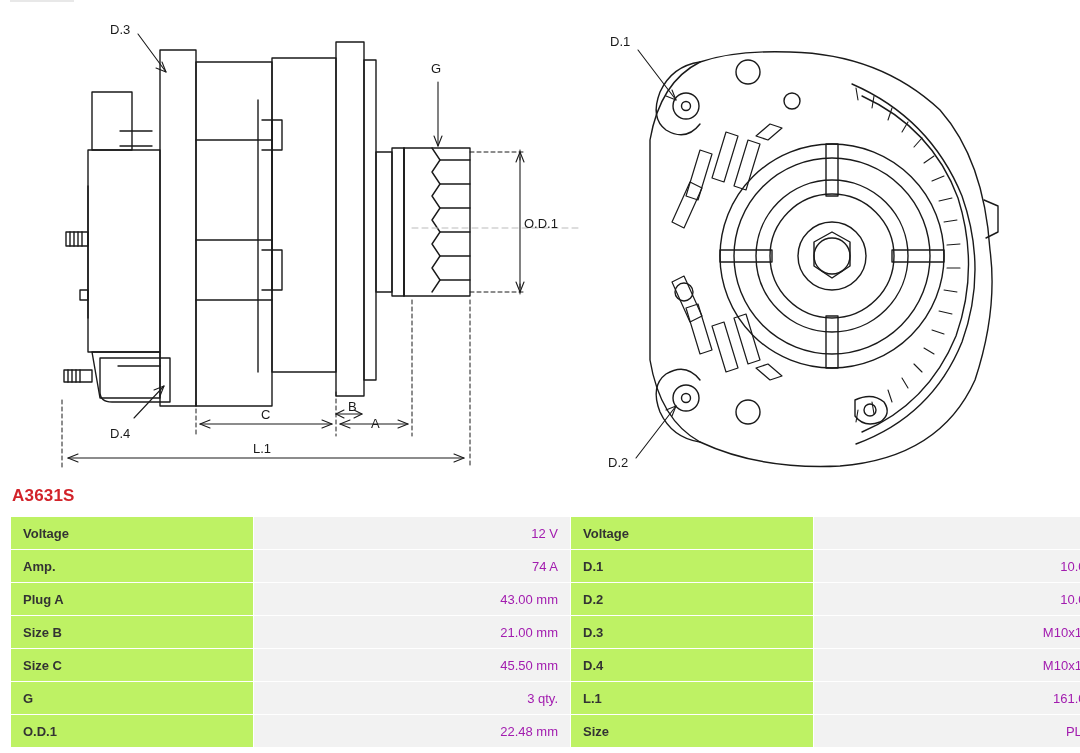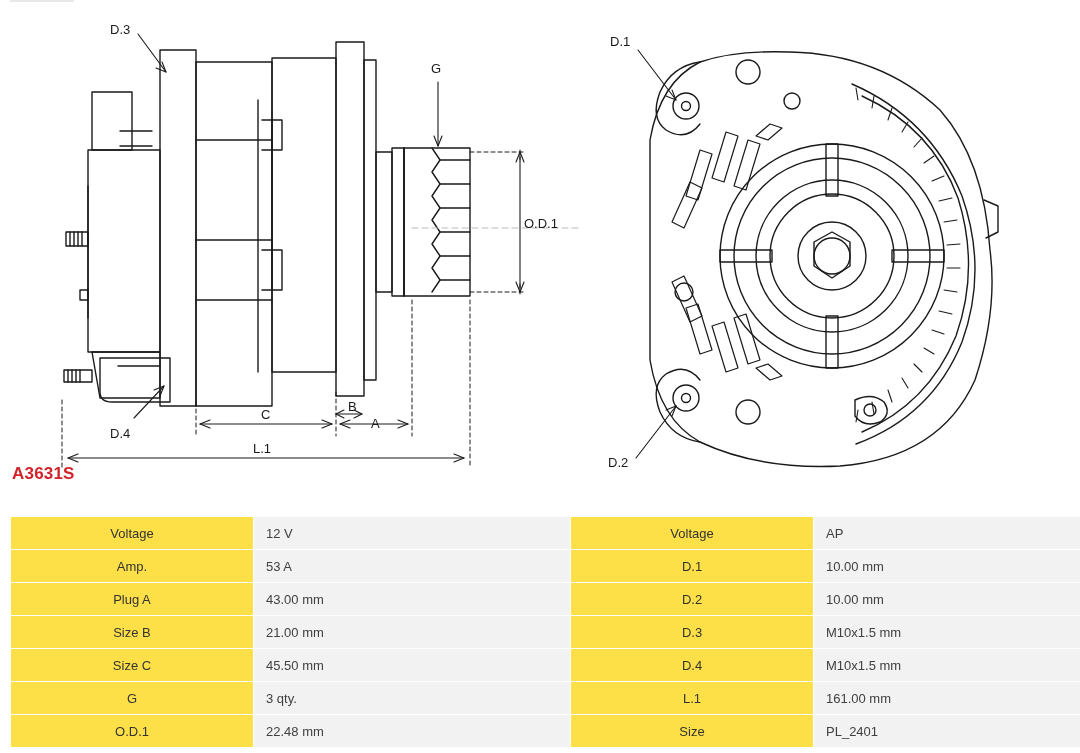--- a/index.html
+++ b/index.html
@@ -23,21 +23,21 @@
   .drawing {
     position: absolute;
     left: 0;
     top: 0;
     width: 1080px;
     height: 480px;
   }
   .part-title {
     position: absolute;
     left: 12px;
-    top: 464px;
+    top: 486px;
     font-size: 17px;
     font-weight: bold;
     color: #d2232a;
     letter-spacing: 0.2px;
   }
   .spec-table {
     position: absolute;
     left: 10px;
     top: 516px;
     width: 1060px;
@@ -45,29 +45,30 @@
     table-layout: fixed;
   }
   .spec-table td {
     height: 32px;
     border: 1px solid #ffffff;
     font-size: 13px;
     padding: 0 12px;
     vertical-align: middle;
   }
   td.lbl {
-    background: #fde047;
-    text-align: center;
+    background: #bef264;
+    text-align: left;
     color: #333;
     width: 218px;
+    font-weight: bold;
   }
   td.val {
     background: #f2f2f2;
-    text-align: left;
-    color: #404040;
+    text-align: right;
+    color: #a21caf;
     width: 292px;
   }
   .top-rule {
     position: absolute;
     left: 10px;
     top: 0px;
     width: 64px;
     height: 2px;
     background: #e8e8e8;
   }
@@ -241,21 +242,21 @@
   <table class="spec-table">
     <tbody>
       <tr>
         <td class="lbl">Voltage</td>
         <td class="val">12 V</td>
         <td class="lbl">Voltage</td>
         <td class="val">AP</td>
       </tr>
       <tr>
         <td class="lbl">Amp.</td>
-        <td class="val">53 A</td>
+        <td class="val">74 A</td>
         <td class="lbl">D.1</td>
         <td class="val">10.00 mm</td>
       </tr>
       <tr>
         <td class="lbl">Plug A</td>
         <td class="val">43.00 mm</td>
         <td class="lbl">D.2</td>
         <td class="val">10.00 mm</td>
       </tr>
       <tr>

